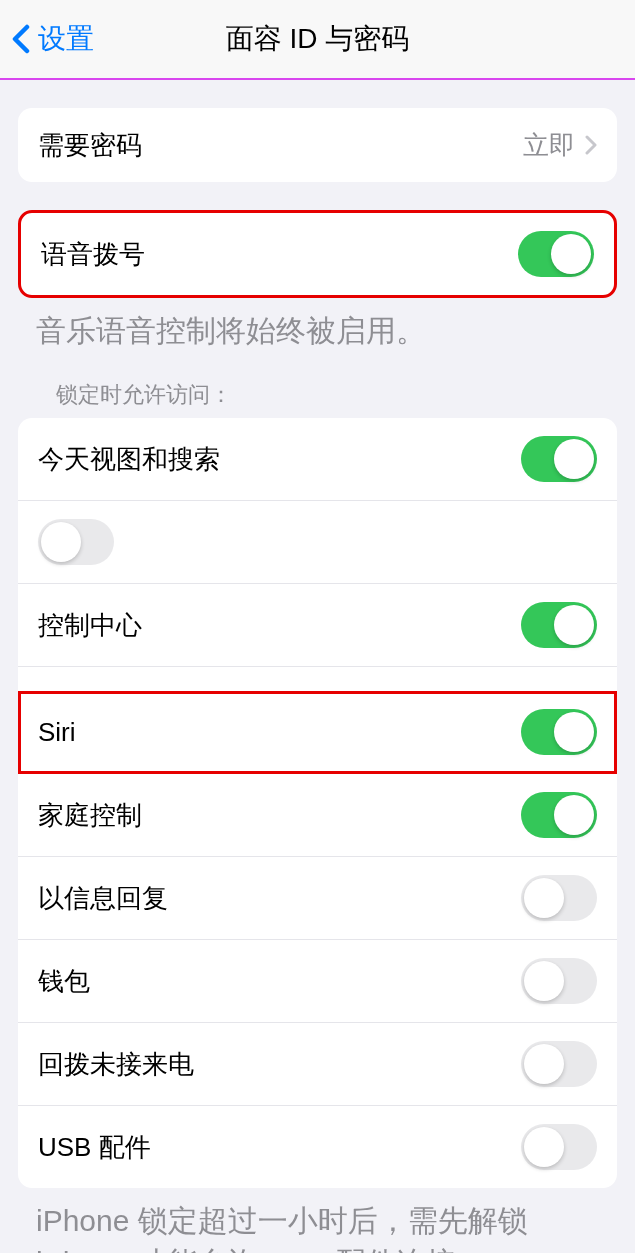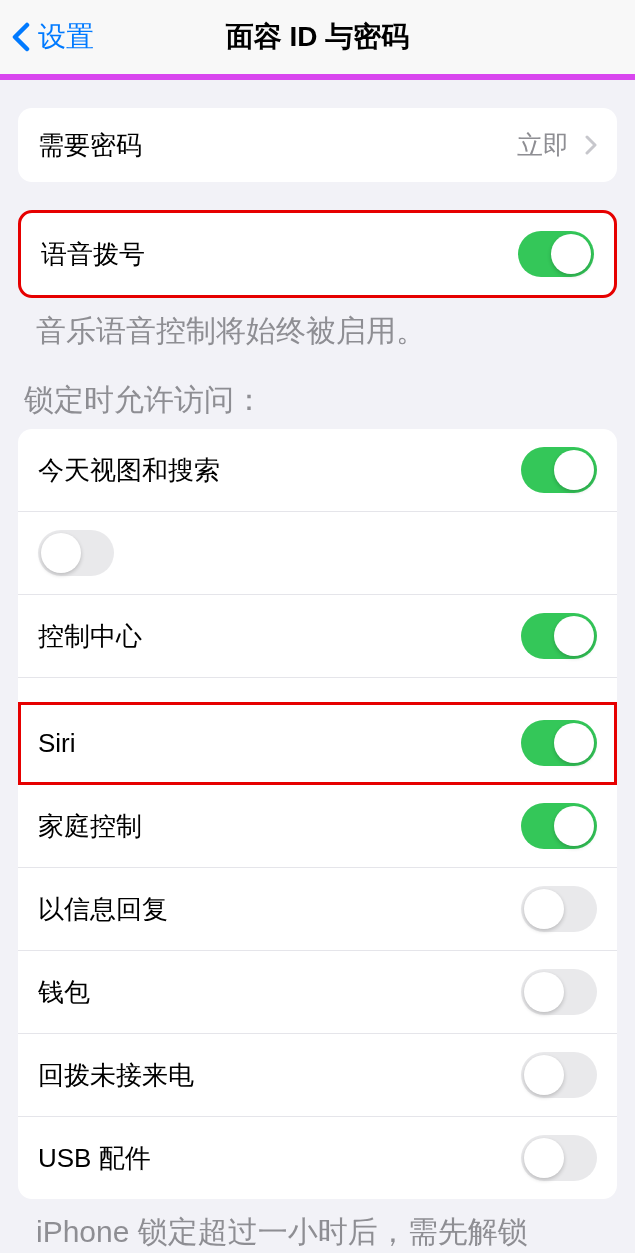--- a/index.html
+++ b/index.html
@@ -13,41 +13,41 @@
       width: 635px;
       height: 1253px;
       overflow: hidden;
     }
     .navbar {
       height: 80px;
       background: #f8f8f8;
       display: flex;
       align-items: center;
       position: relative;
-      border-bottom: 6px solid #d946ef;
+      border-bottom: 2px solid #d946ef;
     }
     .back-button {
       display: flex;
       align-items: center;
       color: #007aff;
       font-size: 28px;
       padding-left: 12px;
       cursor: pointer;
     }
     .back-chevron {
       width: 18px;
       height: 30px;
       margin-right: 8px;
     }
     .nav-title {
       position: absolute;
       left: 50%;
       transform: translateX(-50%);
       font-size: 28px;
-      font-weight: 700;
+      font-weight: 400;
       color: #000;
     }
     .content {
       padding: 0;
     }
     .group {
       margin: 28px 18px 0;
       background: #fff;
       border-radius: 14px;
       overflow: hidden;
@@ -75,21 +75,21 @@
       margin-top: 24px;
     }
     .row-label {
       font-size: 26px;
       color: #000;
       font-weight: 400;
     }
     .row-right {
       display: flex;
       align-items: center;
-      gap: 16px;
+      gap: 10px;
     }
     .row-value {
       font-size: 26px;
       color: #8e8e93;
     }
     .chevron-right {
       width: 12px;
       height: 20px;
     }
     .toggle {
@@ -120,23 +120,23 @@
     .toggle.off .toggle-knob {
       left: 3px;
     }
     .footer-text {
       font-size: 30px;
       color: #8e8e93;
       padding: 12px 36px 0;
       line-height: 1.4;
     }
     .header-text {
-      font-size: 30px;
+      font-size: 22px;
       color: #8e8e93;
-      padding: 28px 24px 4px;
+      padding: 28px 56px 4px;
     }
     .group.after-header {
       margin-top: 4px;
     }
   </style>
 </head>
 <body>
 
 <div class="navbar">
   <div class="back-button">

